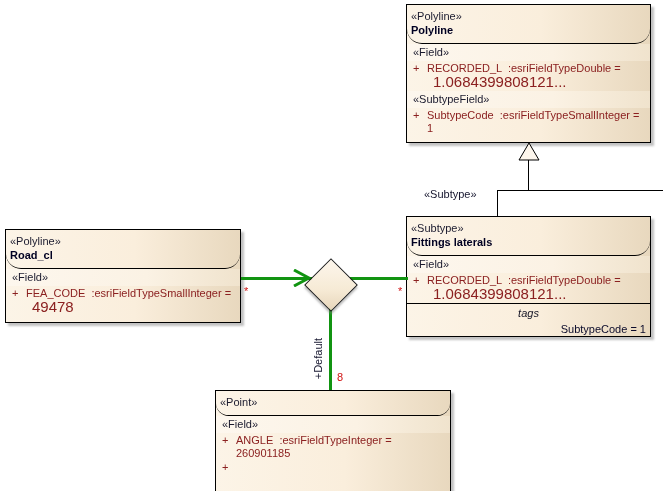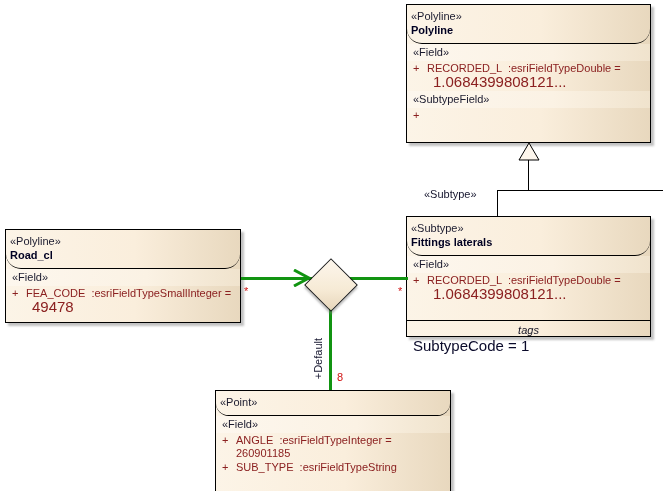--- a/index.html
+++ b/index.html
@@ -44,21 +44,20 @@
     font-weight: bold;
     color: #000022;
     line-height: 14px;
   }
   .uml-compartment {
     box-sizing: border-box;
     padding: 0 0 3px 0;
   }
   .uml-compartment.bordered {
     border-top: 1px solid #000000;
-    margin-top: 17px;
   }
   .compartment-title {
     display: block;
     box-sizing: border-box;
     background: linear-gradient(to right, #fdf7ee 0%, #fbf2e4 60%, #f0e3cd 100%);
     padding: 2px 0 2px 6px;
     font-size: 11px;
     color: #1a1a2e;
     line-height: 13px;
   }
@@ -90,23 +89,24 @@
     display: block;
     text-align: center;
     font-style: italic;
     font-size: 11px;
     color: #111122;
     padding: 3px 0 2px 0;
     line-height: 13px;
   }
   .tags-row {
     padding: 0 4px 0 6px;
-    font-size: 15px;
+    font-size: 11px;
     color: #0a0a2a;
     line-height: 14px;
+    text-align: right;
   }
 
   
   .conn {
     position: absolute;
     background: #119411;
   }
   .conn-h { height: 3px; }
   .conn-v { width: 3px; }
 
@@ -166,20 +166,21 @@
       <span class="attr-vis">+</span>
       <span class="attr-text">RECORDED_L  :esriFieldTypeDouble =</span>
     </div>
     <div class="attr-cont">1.0684399808121...</div>
   </div>
 
   <div class="uml-compartment">
     <span class="compartment-title">«SubtypeField»</span>
     <div class="attr-row">
       <span class="attr-vis">+</span>
+      <span class="attr-text">SubtypeCode  :esriFieldTypeSmallInteger = 1</span>
     </div>
   </div>
 </div>
 
 <svg width="22" height="18" style="position:absolute; left:518px; top:143px;">
   <polygon points="11,0 21,17 1,17" fill="#fdf6ec" stroke="#000000" stroke-width="1"></polygon>
 </svg>
 
 <div class="blk blk-v" style="left:528px; top:160px; height:30px;"></div>
 
@@ -231,21 +232,20 @@
   </div>
 
   <div class="uml-compartment">
     <span class="compartment-title">«Field»</span>
     <div class="attr-row">
       <span class="attr-vis">+</span>
       <span class="attr-text">ANGLE  :esriFieldTypeInteger = 260901185</span>
     </div>
     <div class="attr-row">
       <span class="attr-vis">+</span>
-      <span class="attr-text">SUB_TYPE  :esriFieldTypeString</span>
     </div>
   </div>
 </div>
 
 <div class="conn conn-h" style="left:241px; top:277px; width:71px;"></div>
 
 <svg width="20" height="18" style="position:absolute; left:292px; top:269px;">
   <polyline points="2,1 17,9 2,17" fill="none" stroke="#119411" stroke-width="3"></polyline>
 </svg>
 

